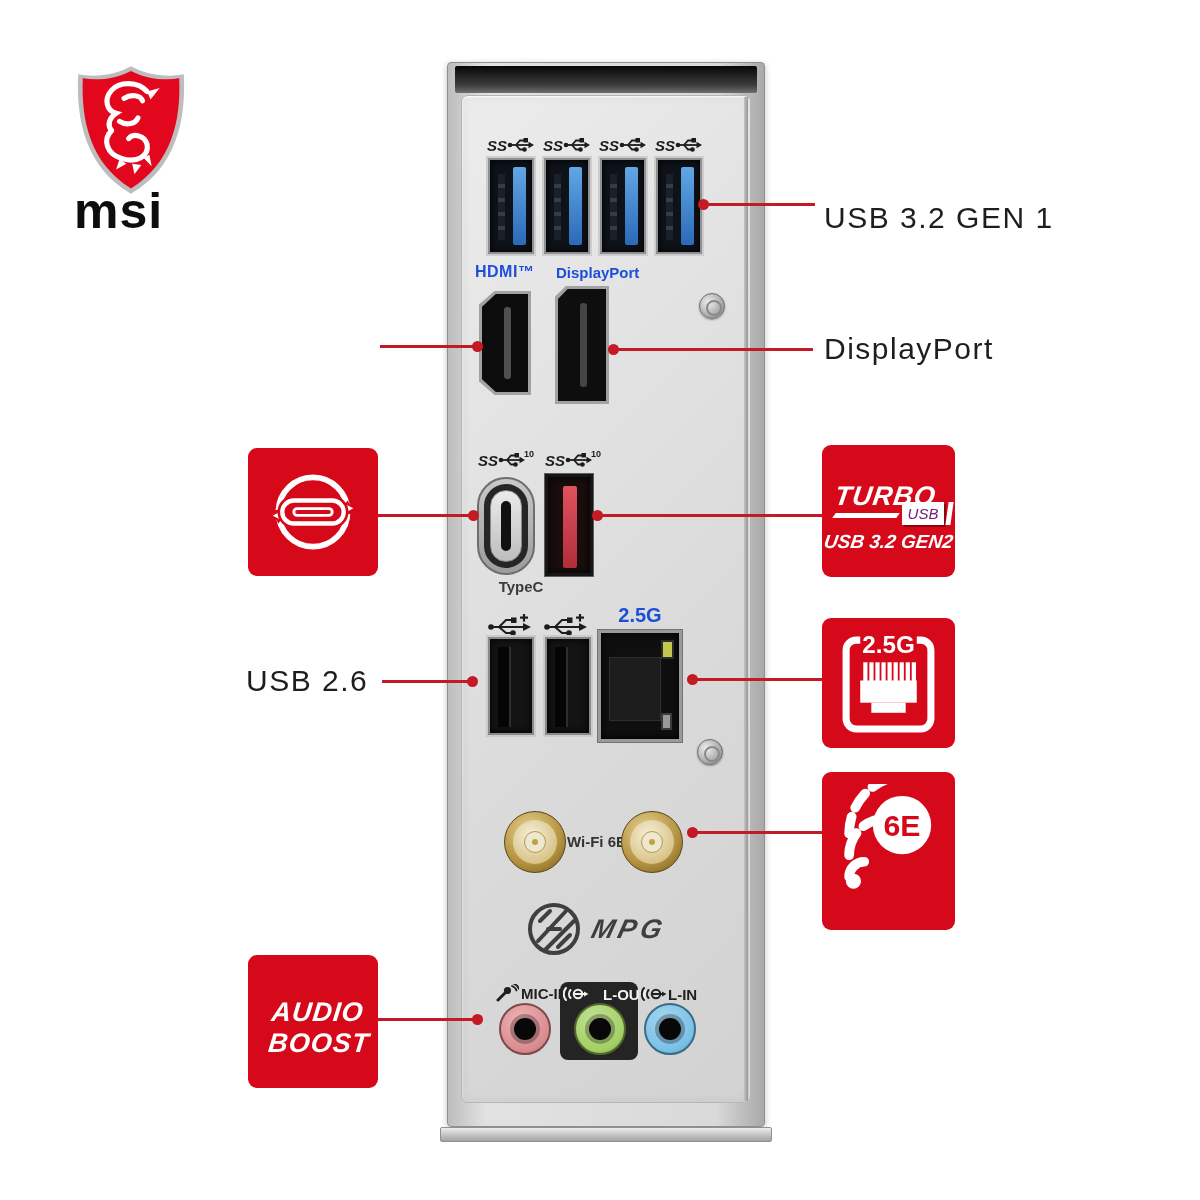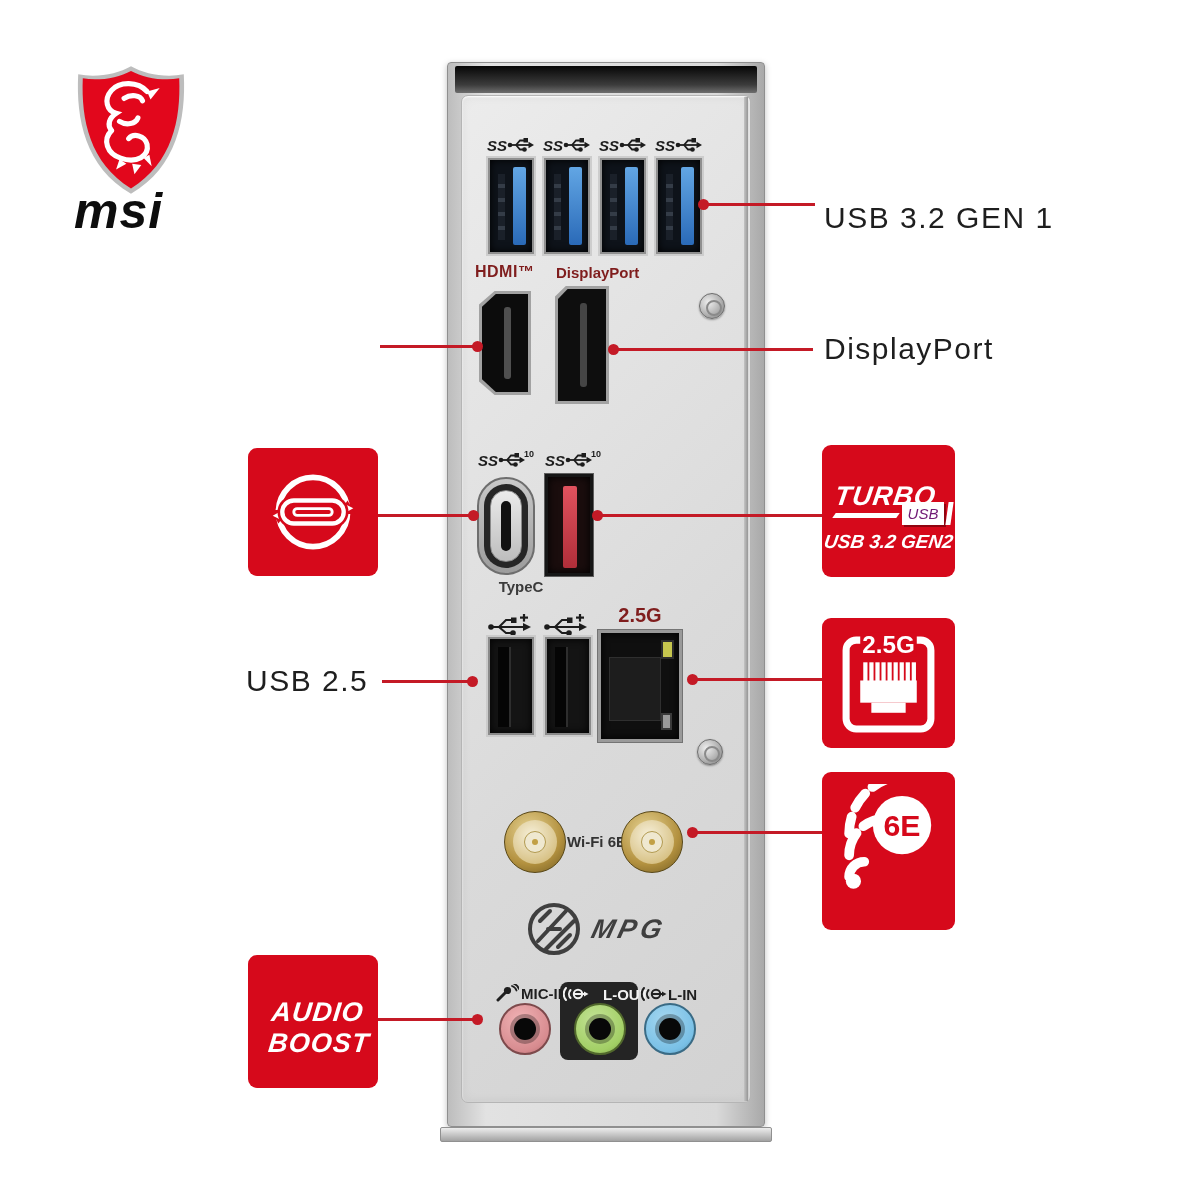--- a/index.html
+++ b/index.html
@@ -8,21 +8,21 @@
   #canvas { position:relative; width:1200px; height:1200px; background:#ffffff; overflow:hidden; }
   .abs { position:absolute; }
 
   
   .cline { position:absolute; height:3px; background:#c41a26; }
   .cdot  { position:absolute; width:11px; height:11px; border-radius:50%; background:#c41a26; }
   .red-box { position:absolute; background:#d6091b; border-radius:9px; }
   .callout-text { position:absolute; font-size:30px; color:#1e1e1e; letter-spacing:1.5px; font-weight:500; white-space:nowrap; }
 
   
-  .msi-wordmark { position:absolute; left:74px; top:182px; font-size:50px; font-weight:900; font-style:italic; color:#0d0d0d; letter-spacing:1px; }
+  .msi-wordmark { position:absolute; left:74px; top:182px; font-size:50px; font-weight:900; color:#0d0d0d; letter-spacing:1px; }
 
   
   .panel-outer { position:absolute; left:447px; top:62px; width:318px; height:1065px;
     background:linear-gradient(90deg,#bdbdbd,#e2e2e2 12%,#d9d9d9 85%,#a9a9a9);
     border:1px solid #8f8f8f; border-radius:4px; box-shadow:0 2px 6px rgba(0,0,0,.25); }
   .panel-topstrip { position:absolute; left:455px; top:66px; width:302px; height:27px;
     background:linear-gradient(180deg,#060606,#3c3c3c 70%,#6e6e6e); border-radius:2px; }
   .panel-inner { position:absolute; left:461px; top:95px; width:290px; height:1008px;
     background:linear-gradient(135deg,#ececec,#dadada 60%,#d2d2d2);
     border:1px solid #b5b5b5; border-radius:7px;
@@ -90,21 +90,21 @@
 
   .audio-square { position:absolute; left:560px; top:982px; width:78px; height:78px; background:#242424; border-radius:8px; }
   .jack { position:absolute; width:52px; height:52px; border-radius:50%; }
   .jack-pink { background:radial-gradient(circle at 40% 32%,#f0b3b5,#d78b8f 70%,#b2686c); border:2px solid #7d4a4c; }
   .jack-green { background:radial-gradient(circle at 40% 32%,#c3e295,#a2cf65 70%,#7da148); border:2px solid #51682c; }
   .jack-blue { background:radial-gradient(circle at 40% 32%,#a5d7f0,#79c0e6 70%,#5795b6); border:2px solid #3a6b85; }
   .jack-hole { position:absolute; left:13px; top:13px; width:22px; height:22px; border-radius:50%;
     background:#080808; box-shadow:0 0 0 4px rgba(0,0,0,.28); }
 
   
-  .print { position:absolute; color:#7f1d1d; white-space:nowrap; }
+  .print { position:absolute; color:#1d4ed8; white-space:nowrap; }
   .print-hdmi { font-size:16px; font-weight:800; letter-spacing:.5px; }
   .print-dp { font-size:15px; font-weight:700; }
   .print-25g { font-size:20px; font-weight:800; text-align:center; }
   .print-typec { font-size:15px; font-weight:600; color:#3b3b3b; text-align:center; }
   .print-wifi { font-size:15px; font-weight:600; color:#333; }
   .print-audio { font-size:15px; font-weight:700; color:#1f1f1f; }
   .print-audio-w { font-size:15px; font-weight:700; color:#f2f2f2; }
 
   
   .turbo-word { position:absolute; left:13px; top:36px; color:#fff; font-size:27px; font-weight:900;
@@ -340,21 +340,21 @@
     </div>
 
   <div class="print print-25g" style="left:598px;top:604px;width:84px">2.5G</div>
   <div class="rj45-outer">
     <div class="rj45-jack"></div>
       <div class="rj45-led"></div>
       <div class="rj45-contact"></div>
   </div>
   <div class="screw" style="left:697px;top:739px"></div>
 
-  <div class="callout-text" style="left:246px;top:664px">USB 2.5</div>
+  <div class="callout-text" style="left:246px;top:664px">USB 2.6</div>
   <div class="cline" style="left:382px;top:680px;width:90px"></div>
   <div class="cdot" style="left:467px;top:676px"></div>
 
   <div class="cline" style="left:692px;top:678px;width:130px"></div>
   <div class="cdot" style="left:687px;top:674px"></div>
   <div class="red-box" style="left:822px;top:618px;width:133px;height:130px">
     <svg class="abs" style="left:16px;top:12px" width="101" height="106" viewBox="0 0 100 105">
       <rect x="8" y="10" width="84" height="88" rx="10" stroke="#fff" stroke-width="7" fill="none"></rect>
       <rect x="22" y="2" width="56" height="24" fill="#d6091b"></rect>
       <text x="50" y="23" text-anchor="middle" font-size="24" font-weight="900" fill="#fff">2.5G</text>

